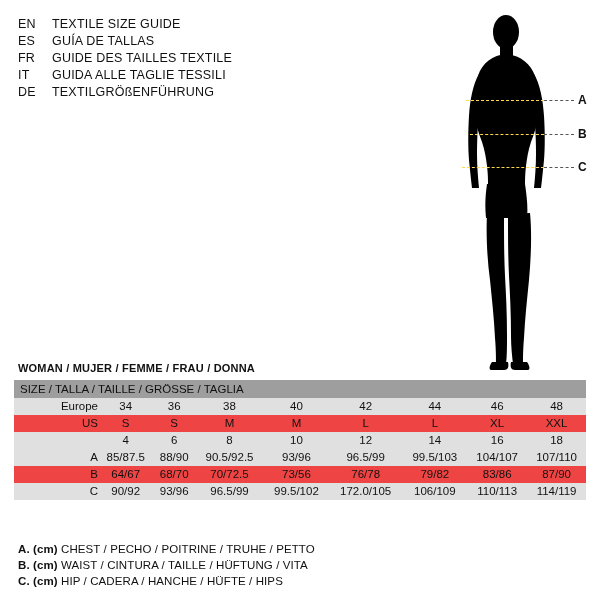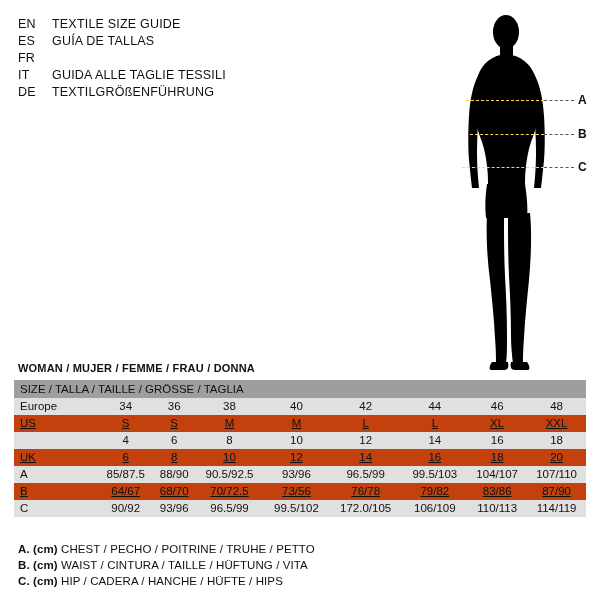--- a/index.html
+++ b/index.html
@@ -113,25 +113,24 @@
     text-align: left;
     padding-left: 6px;
     font-size: 11.5px;
     height: 18px;
     line-height: 18px;
   }
   table.sizes tr.shade td {
     background: #e0e0e0;
   }
   table.sizes tr.plain td {
-    background: #c2410c;
-    text-decoration: underline;
+    background: #ef4444;
   }
   table.sizes td.rowlabel {
-    text-align: left;
+    text-align: right;
     padding-left: 6px;
     width: 78px;
     margin-left: 12px;
   }
 
   
   .legend {
     position: absolute;
     top: 541px;
     left: 18px;
@@ -158,20 +157,21 @@
     <div class="lang-row">
       <span class="lang-code">EN</span>
       <span class="lang-text">TEXTILE SIZE GUIDE</span>
     </div>
     <div class="lang-row">
       <span class="lang-code">ES</span>
       <span class="lang-text">GUÍA DE TALLAS</span>
     </div>
     <div class="lang-row">
       <span class="lang-code">FR</span>
+      <span class="lang-text">GUIDE DES TAILLES TEXTILE</span>
     </div>
     <div class="lang-row">
       <span class="lang-code">IT</span>
       <span class="lang-text">GUIDA ALLE TAGLIE TESSILI</span>
     </div>
     <div class="lang-row">
       <span class="lang-code">DE</span>
       <span class="lang-text">TEXTILGRÖßENFÜHRUNG</span>
     </div>
   </div>
@@ -273,31 +273,20 @@
           <td>4</td>
           <td>6</td>
           <td>8</td>
           <td>10</td>
           <td>12</td>
           <td>14</td>
           <td>16</td>
           <td>18</td>
         </tr>
 
-        <tr class="plain">
-          <td class="rowlabel">UK</td>
-          <td>6</td>
-          <td>8</td>
-          <td>10</td>
-          <td>12</td>
-          <td>14</td>
-          <td>16</td>
-          <td>18</td>
-          <td>20</td>
-        </tr>
 
         <tr class="shade">
           <td class="rowlabel">A</td>
           <td>85/87.5</td>
           <td>88/90</td>
           <td>90.5/92.5</td>
           <td>93/96</td>
           <td>96.5/99</td>
           <td>99.5/103</td>
           <td>104/107</td>

